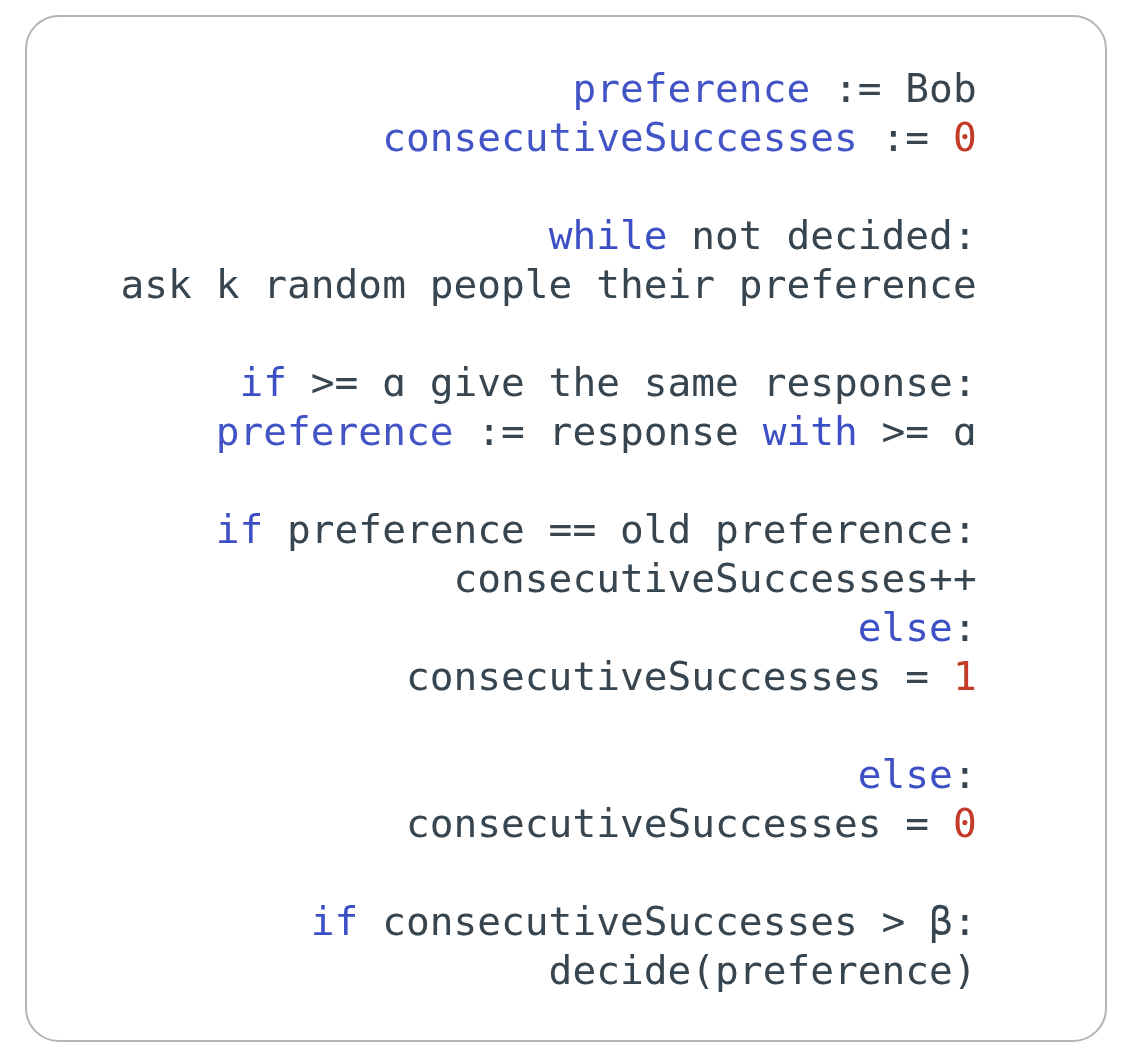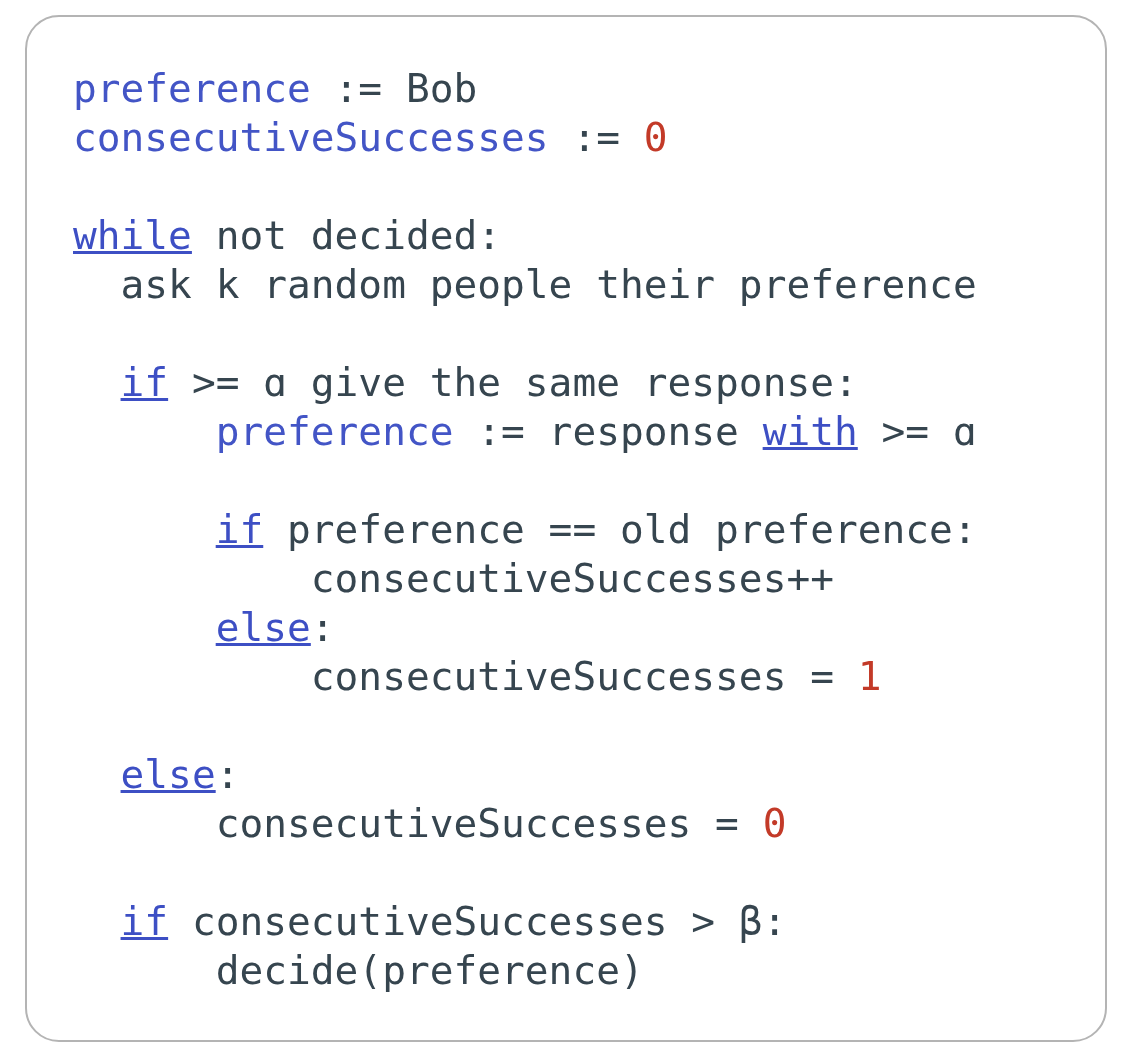--- a/index.html
+++ b/index.html
@@ -32,30 +32,31 @@
     left: 46px;
     top: 47px;
     margin: 0;
     padding: 0;
     font-family: "DejaVu Sans Mono", "Liberation Mono", monospace;
     font-size: 39.5px;
     line-height: 49px;
     letter-spacing: 0px;
     white-space: pre;
     color: #36454f;
+    text-align: right;
     -webkit-font-smoothing: antialiased;
   }
 
   .ln {
     display: block;
     height: 49px;
     white-space: pre;
   }
 
-  .kw   { color: #3d4fc4; text-decoration: underline; }
+  .kw   { color: #3d4fc4; }
   .var  { color: #4355c6; }
   .num  { color: #c33a28; }
   .txt  { color: #36454f; }
 </style>
 </head>
 <body>
 
 <div id="code-card" style="border-color: rgb(180, 180, 180); background: rgb(255, 255, 255); border-radius: 34px;">
   <pre id="code-block"><span class="ln"><span class="var" style="color: rgb(67, 85, 198);">preference</span><span class="txt" style="color: rgb(54, 69, 79);"> := Bob</span></span><span class="ln"><span class="var" style="color: rgb(67, 85, 198);">consecutiveSuccesses</span><span class="txt" style="color: rgb(54, 69, 79);"> := </span><span class="num" style="color: rgb(195, 58, 40);">0</span></span><span class="ln">&nbsp;</span><span class="ln"><span class="kw" style="color: rgb(61, 79, 196);">while</span><span class="txt" style="color: rgb(54, 69, 79);"> not decided:</span></span><span class="ln"><span class="txt" style="color: rgb(54, 69, 79);">  ask k random people their preference</span></span><span class="ln">&nbsp;</span><span class="ln"><span class="txt" style="color: rgb(54, 69, 79);">  </span><span class="kw" style="color: rgb(61, 79, 196);">if</span><span class="txt" style="color: rgb(54, 69, 79);"> &gt;= ɑ give the same response:</span></span><span class="ln"><span class="txt" style="color: rgb(54, 69, 79);">      </span><span class="var" style="color: rgb(67, 85, 198);">preference</span><span class="txt" style="color: rgb(54, 69, 79);"> := response </span><span class="kw" style="color: rgb(61, 79, 196);">with</span><span class="txt" style="color: rgb(54, 69, 79);"> &gt;= ɑ</span></span><span class="ln">&nbsp;</span><span class="ln"><span class="txt" style="color: rgb(54, 69, 79);">      </span><span class="kw" style="color: rgb(61, 79, 196);">if</span><span class="txt" style="color: rgb(54, 69, 79);"> preference == old preference:</span></span><span class="ln"><span class="txt" style="color: rgb(54, 69, 79);">          consecutiveSuccesses++</span></span><span class="ln"><span class="txt" style="color: rgb(54, 69, 79);">      </span><span class="kw" style="color: rgb(61, 79, 196);">else</span><span class="txt" style="color: rgb(54, 69, 79);">:</span></span><span class="ln"><span class="txt" style="color: rgb(54, 69, 79);">          consecutiveSuccesses = </span><span class="num" style="color: rgb(195, 58, 40);">1</span></span><span class="ln">&nbsp;</span><span class="ln"><span class="txt" style="color: rgb(54, 69, 79);">  </span><span class="kw" style="color: rgb(61, 79, 196);">else</span><span class="txt" style="color: rgb(54, 69, 79);">:</span></span><span class="ln"><span class="txt" style="color: rgb(54, 69, 79);">      consecutiveSuccesses = </span><span class="num" style="color: rgb(195, 58, 40);">0</span></span><span class="ln">&nbsp;</span><span class="ln"><span class="txt" style="color: rgb(54, 69, 79);">  </span><span class="kw" style="color: rgb(61, 79, 196);">if</span><span class="txt" style="color: rgb(54, 69, 79);"> consecutiveSuccesses &gt; β:</span></span><span class="ln"><span class="txt" style="color: rgb(54, 69, 79);">      decide(preference)</span></span></pre>
 </div>

